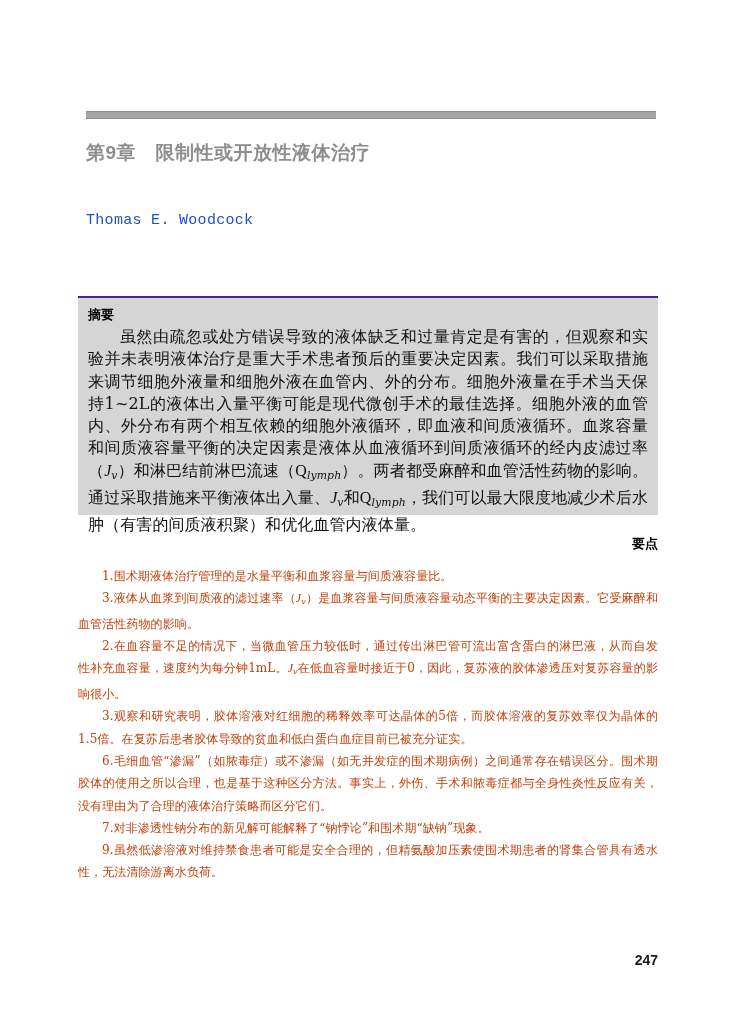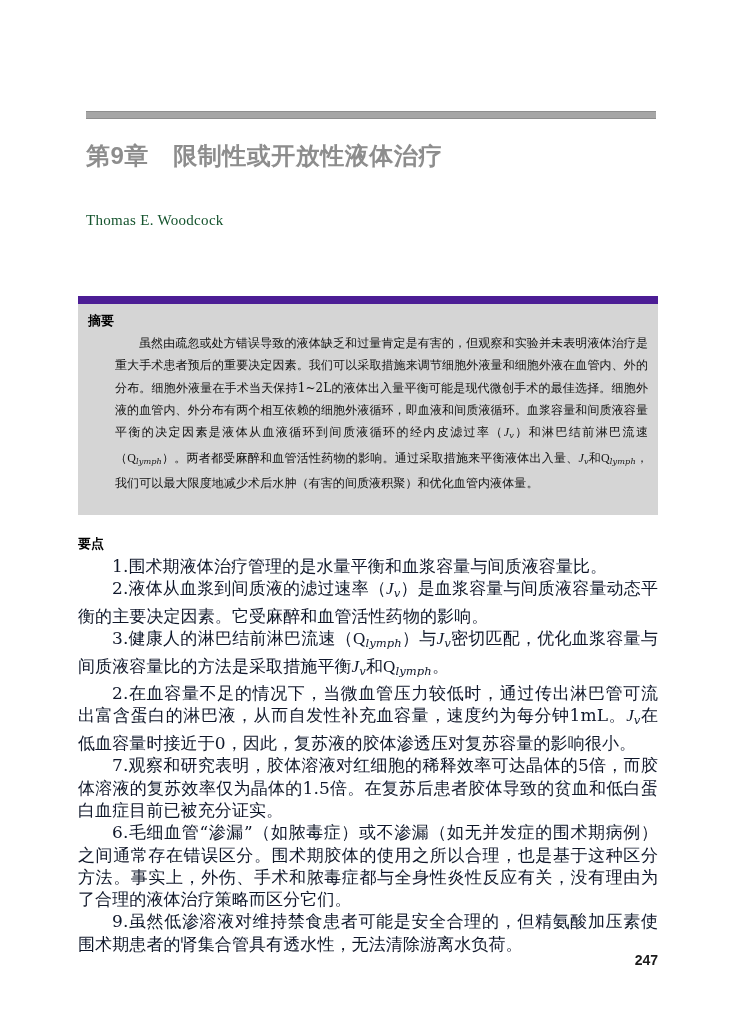--- a/index.html
+++ b/index.html
@@ -37,45 +37,45 @@
 
   
   .chapter-title {
     position: absolute;
     left: 86px;
     top: 140px;
     width: 580px;
     color: #8d8d8d;
     font-family: "Liberation Sans", "DejaVu Sans", sans-serif;
     font-weight: bold;
-    font-size: 24px;
+    font-size: 19px;
     letter-spacing: 0.5px;
     white-space: pre;
   }
 
   
   .author {
     position: absolute;
     left: 86px;
     top: 212px;
-    color: #14532d;
-    font-family: Liberation Serif, serif;
+    color: #1d4ed8;
+    font-family: Liberation Mono, monospace;
     font-size: 15px;
     letter-spacing: 0.3px;
   }
 
   
   .abstract-box {
     position: absolute;
     left: 78px;
     top: 296px;
     width: 580px;
     height: 219px;
     background: #d5d5d5;
-    border-top: 8px solid #4c1d95;
+    border-top: 2px solid #4c1d95;
     box-sizing: border-box;
   }
 
   .abstract-inner {
     position: absolute;
     left: 10px;
     top: 8px;
     width: 560px;
   }
 
@@ -83,52 +83,52 @@
     font-family: "DejaVu Sans", "Liberation Sans", sans-serif;
     font-weight: bold;
     font-size: 13px;
     color: #000;
     line-height: 18px;
     margin-bottom: 2px;
   }
 
   .abstract-body {
     font-family: "DejaVu Serif", "Liberation Serif", serif;
-    font-size: 12px;
+    font-size: 16px;
     line-height: 22.3px;
     color: #111;
     text-align: justify;
     text-justify: inter-ideograph;
     text-indent: 2em;
     letter-spacing: 0.1px;
-    margin-left: 27px;
   }
 
   
   .keypoints {
     position: absolute;
     left: 78px;
     top: 534px;
     width: 580px;
   }
 
   .keypoints-heading {
     font-family: "DejaVu Sans", "Liberation Sans", sans-serif;
     font-weight: bold;
     font-size: 13px;
     color: #000;
     line-height: 19px;
-    margin-bottom: 2px;
+    margin-bottom: 12px;
+    text-align: right;
   }
 
   .keypoint {
     font-family: "DejaVu Serif", "Liberation Serif", serif;
-    font-size: 17px;
+    font-size: 12px;
     line-height: 22.3px;
-    color: #0f172a;
+    color: #c2410c;
     text-align: justify;
     text-justify: inter-ideograph;
     text-indent: 2em;
     letter-spacing: 0.1px;
   }
 
   
   .sym {
     font-family: "Liberation Serif", "DejaVu Serif", serif;
     font-style: italic;
@@ -177,39 +177,39 @@
   </div>
 
   <div class="keypoints">
     <div class="keypoints-heading">要点</div>
 
     <div class="keypoint">
       <span>1.围术期液体治疗管理的是水量平衡和血浆容量与间质液容量比。</span>
     </div>
 
     <div class="keypoint">
-      <span>2.液体从血浆到间质液的滤过速率（</span><span class="sym">J</span><span class="sub">v</span><span>）是血浆容量与间质液容量动态平衡的主要决定因素。它受麻醉和血管活性药物的影响。</span>
-    </div>
-
-    <div class="keypoint">
-      <span>3.健康人的淋巴结前淋巴流速（</span><span class="sym-up">Q</span><span class="sub">lymph</span><span>）与</span><span class="sym">J</span><span class="sub">v</span><span>密切匹配，优化血浆容量与间质液容量比的方法是采取措施平衡</span><span class="sym">J</span><span class="sub">v</span><span>和</span><span class="sym-up">Q</span><span class="sub">lymph</span><span>。</span>
-    </div>
+      <span>3.液体从血浆到间质液的滤过速率（</span><span class="sym">J</span><span class="sub">v</span><span>）是血浆容量与间质液容量动态平衡的主要决定因素。它受麻醉和血管活性药物的影响。</span>
+    </div>
+
 
     <div class="keypoint">
       <span>2.在血容量不足的情况下，当微血管压力较低时，通过传出淋巴管可流出富含蛋白的淋巴液，从而自发性补充血容量，速度约为每分钟1mL。</span><span class="sym">J</span><span class="sub">v</span><span>在低血容量时接近于0，因此，复苏液的胶体渗透压对复苏容量的影响很小。</span>
     </div>
 
     <div class="keypoint">
-      <span>7.观察和研究表明，胶体溶液对红细胞的稀释效率可达晶体的5倍，而胶体溶液的复苏效率仅为晶体的1.5倍。在复苏后患者胶体导致的贫血和低白蛋白血症目前已被充分证实。</span>
+      <span>3.观察和研究表明，胶体溶液对红细胞的稀释效率可达晶体的5倍，而胶体溶液的复苏效率仅为晶体的1.5倍。在复苏后患者胶体导致的贫血和低白蛋白血症目前已被充分证实。</span>
     </div>
 
     <div class="keypoint">
       <span>6.毛细血管“渗漏”（如脓毒症）或不渗漏（如无并发症的围术期病例）之间通常存在错误区分。围术期胶体的使用之所以合理，也是基于这种区分方法。事实上，外伤、手术和脓毒症都与全身性炎性反应有关，没有理由为了合理的液体治疗策略而区分它们。</span>
     </div>
 
+    <div class="keypoint">
+      <span>7.对非渗透性钠分布的新见解可能解释了“钠悖论”和围术期“缺钠”现象。</span>
+    </div>
 
     <div class="keypoint">
       <span>9.虽然低渗溶液对维持禁食患者可能是安全合理的，但精氨酸加压素使围术期患者的肾集合管具有透水性，无法清除游离水负荷。</span>
     </div>
   </div>
 
   <div class="page-number">247</div>
 
 </div>
 

